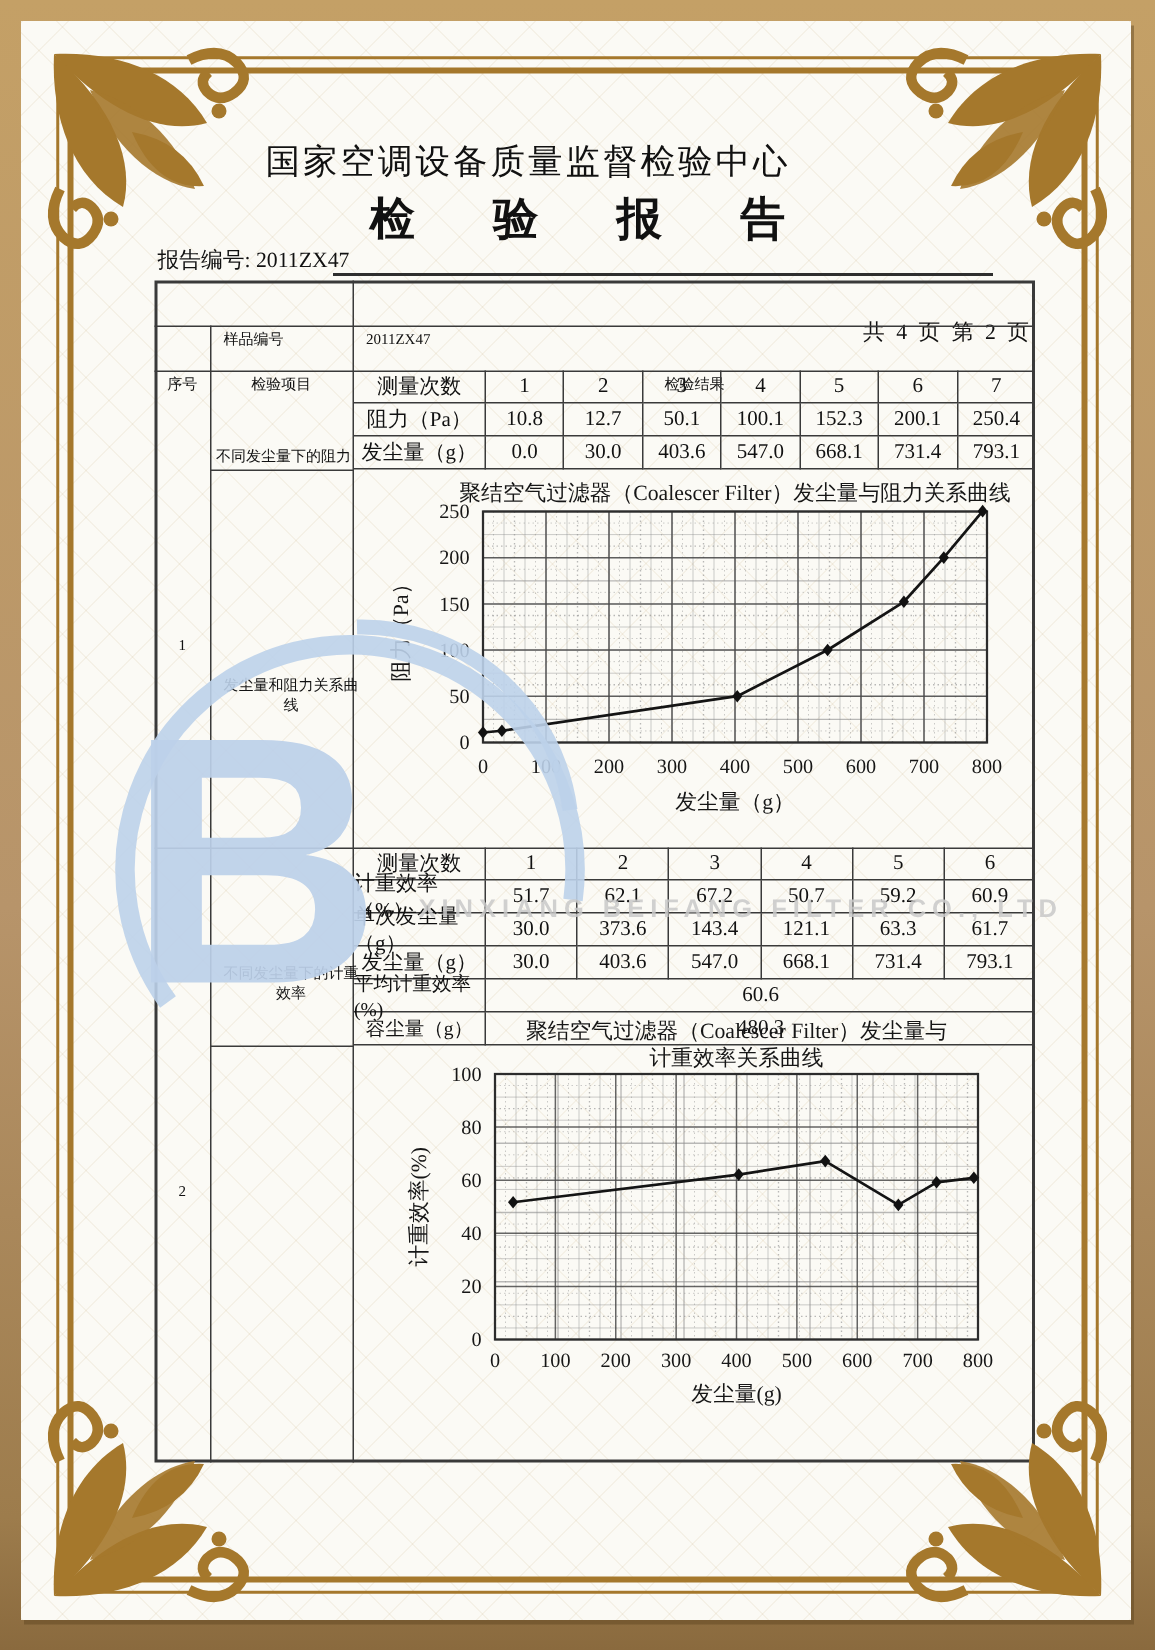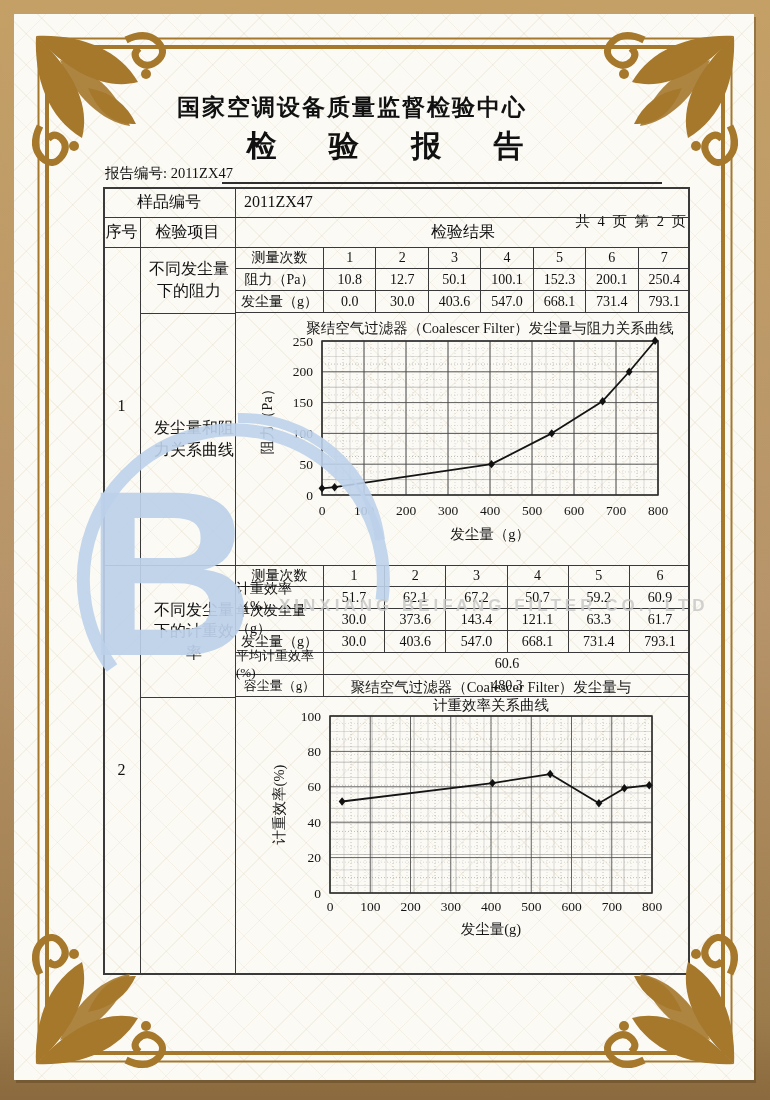--- a/index.html
+++ b/index.html
@@ -15,34 +15,34 @@
     background-image:
       repeating-linear-gradient(45deg, rgba(190,160,105,0.10) 0 1px, transparent 1px 22px),
       repeating-linear-gradient(-45deg, rgba(190,160,105,0.10) 0 1px, transparent 1px 22px);
     box-shadow:2px 3px 0 rgba(90,66,32,.45);
   }
   .stage{position:absolute;left:0;top:0;width:770px;height:1100px;}
   svg{display:block}
   .frame-svg{position:absolute;left:0;top:0;z-index:3;pointer-events:none;}
   
   .org-line{position:absolute;left:0;top:92px;width:704px;text-align:center;
-    font-family:"Liberation Sans","DejaVu Sans",sans-serif;font-weight:bold;
+    font-family:"Liberation Sans","DejaVu Sans",sans-serif;font-weight:normal;
     font-size:23px;letter-spacing:2px;z-index:2;}
   .report-title{position:absolute;left:0;top:126px;width:770px;text-align:center;
     font-family:"Liberation Sans","DejaVu Sans",sans-serif;font-weight:bold;
     font-size:30px;letter-spacing:22px;text-indent:22px;z-index:2;}
   .meta-left{position:absolute;left:105px;top:164px;font-size:14.5px;z-index:2;}
   .meta-right{position:absolute;right:82px;top:164px;font-size:14.5px;letter-spacing:2px;z-index:2;margin-top:48px;}
   .meta-underline{position:absolute;left:222px;top:182px;width:440px;height:2px;background:#2e2e2e;z-index:2;}
   
   .tbl-border{position:absolute;left:103px;top:187px;width:587px;height:788px;
     border:2px solid #3a3a3a;box-sizing:border-box;z-index:2;}
   .hline,.vline{position:absolute;background:#3a3a3a;z-index:2;}
   .cell{position:absolute;display:flex;align-items:center;justify-content:center;
-    font-size:16px;text-align:center;z-index:2;line-height:1.35;}
+    font-size:10px;text-align:center;z-index:2;line-height:1.35;margin-top:25px;}
   .cell.left{justify-content:flex-start;padding-left:8px;}
   
   .subtable{position:absolute;display:flex;flex-direction:column;z-index:2;box-sizing:border-box;}
   .strow{display:flex;height:22px;box-sizing:border-box;}
   .strow > div{box-sizing:border-box;border-right:1px solid #3a3a3a;border-bottom:1px solid #3a3a3a;
     display:flex;align-items:center;justify-content:center;font-size:14px;}
   .strow > div:last-child{border-right:none;}
   .slabel{width:88px;flex:none;}
   .sval{flex:1;}
   

